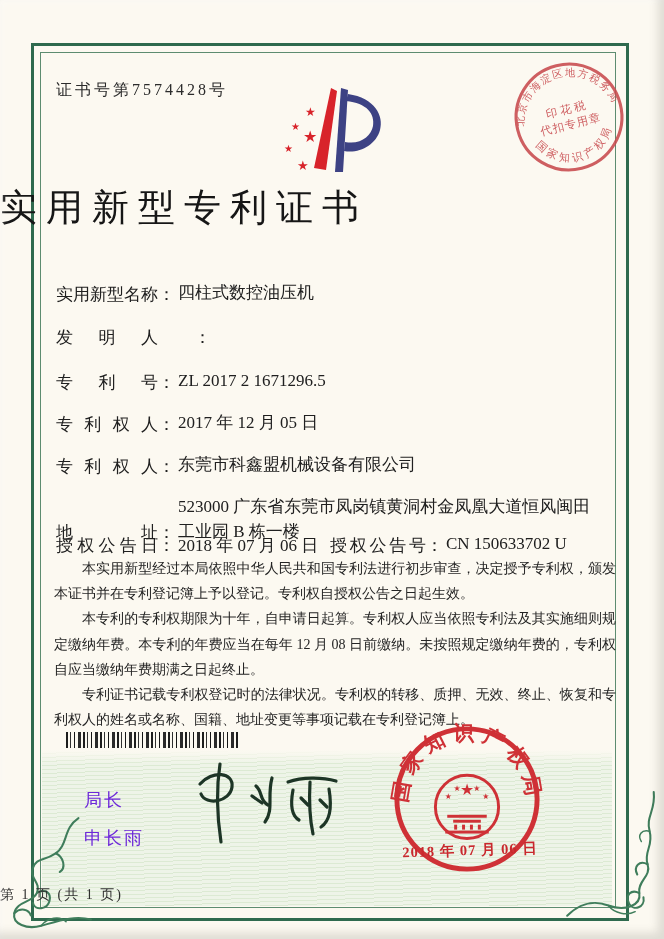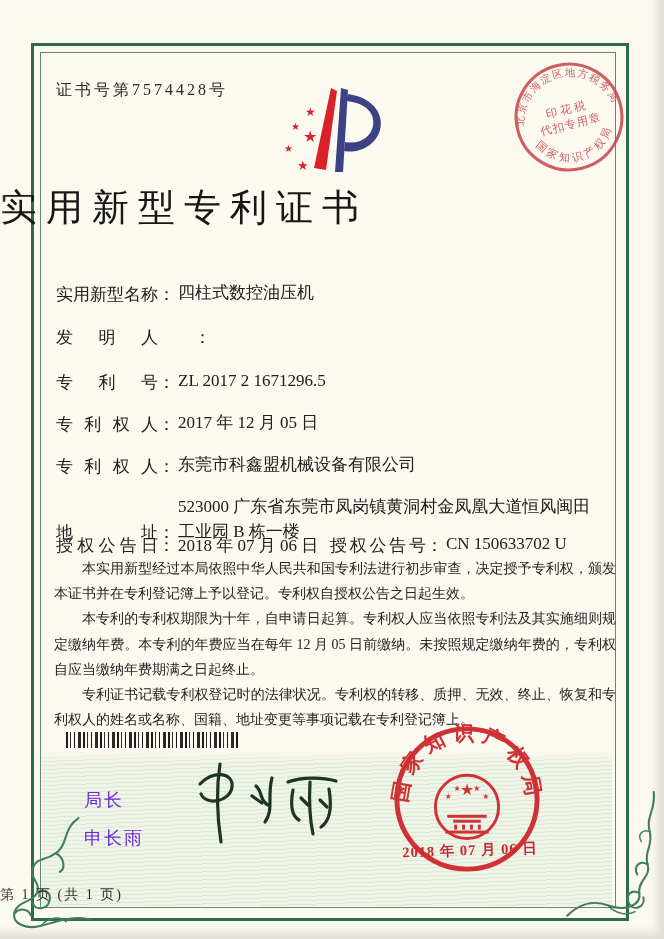--- a/index.html
+++ b/index.html
@@ -144,21 +144,21 @@
     <span class="grant-right">
       <span class="flabel">授权公告号</span>
         <span class="fcolon">：</span>
         <span>CN 150633702 U</span>
     </span>
   </div>
 </div>
 
 <div class="paragraphs">
   <p>本实用新型经过本局依照中华人民共和国专利法进行初步审查，决定授予专利权，颁发本证书并在专利登记簿上予以登记。专利权自授权公告之日起生效。</p>
-  <p>本专利的专利权期限为十年，自申请日起算。专利权人应当依照专利法及其实施细则规定缴纳年费。本专利的年费应当在每年 12 月 05 日前缴纳。未按照规定缴纳年费的，专利权自应当缴纳年费期满之日起终止。</p>
+  <p>本专利的专利权期限为十年，自申请日起算。专利权人应当依照专利法及其实施细则规定缴纳年费。本专利的年费应当在每年 12 月 08 日前缴纳。未按照规定缴纳年费的，专利权自应当缴纳年费期满之日起终止。</p>
   <p>专利证书记载专利权登记时的法律状况。专利权的转移、质押、无效、终止、恢复和专利权人的姓名或名称、国籍、地址变更等事项记载在专利登记簿上。</p>
 </div>
 
 <div class="barcode"></div>
 
 <div class="signer">
   <div>局长</div>
   <div>申长雨</div>
 </div>
 

